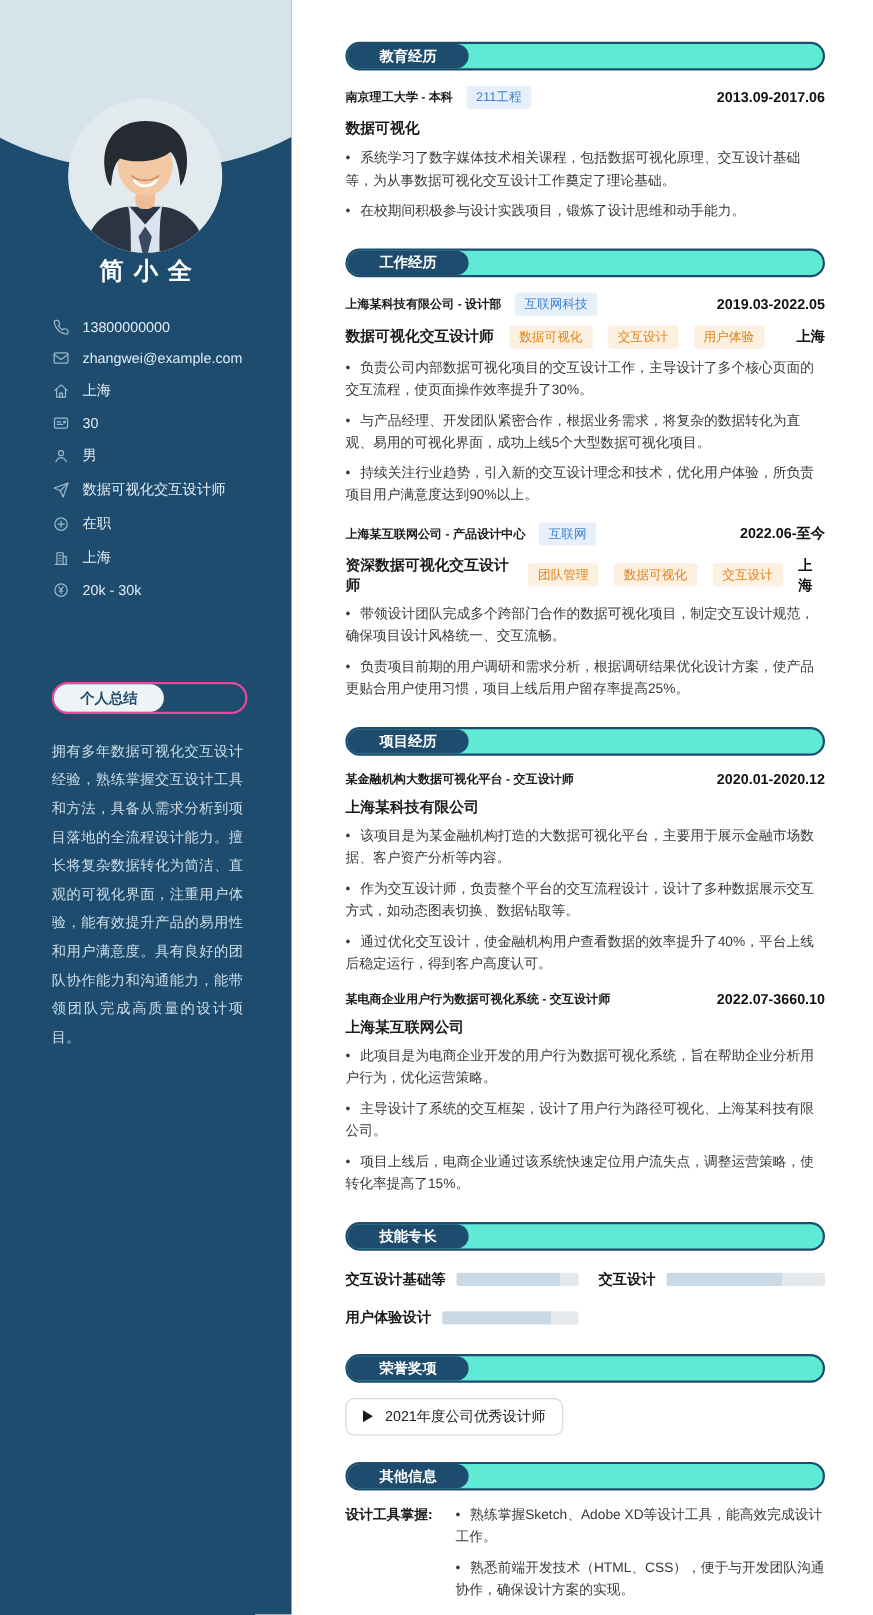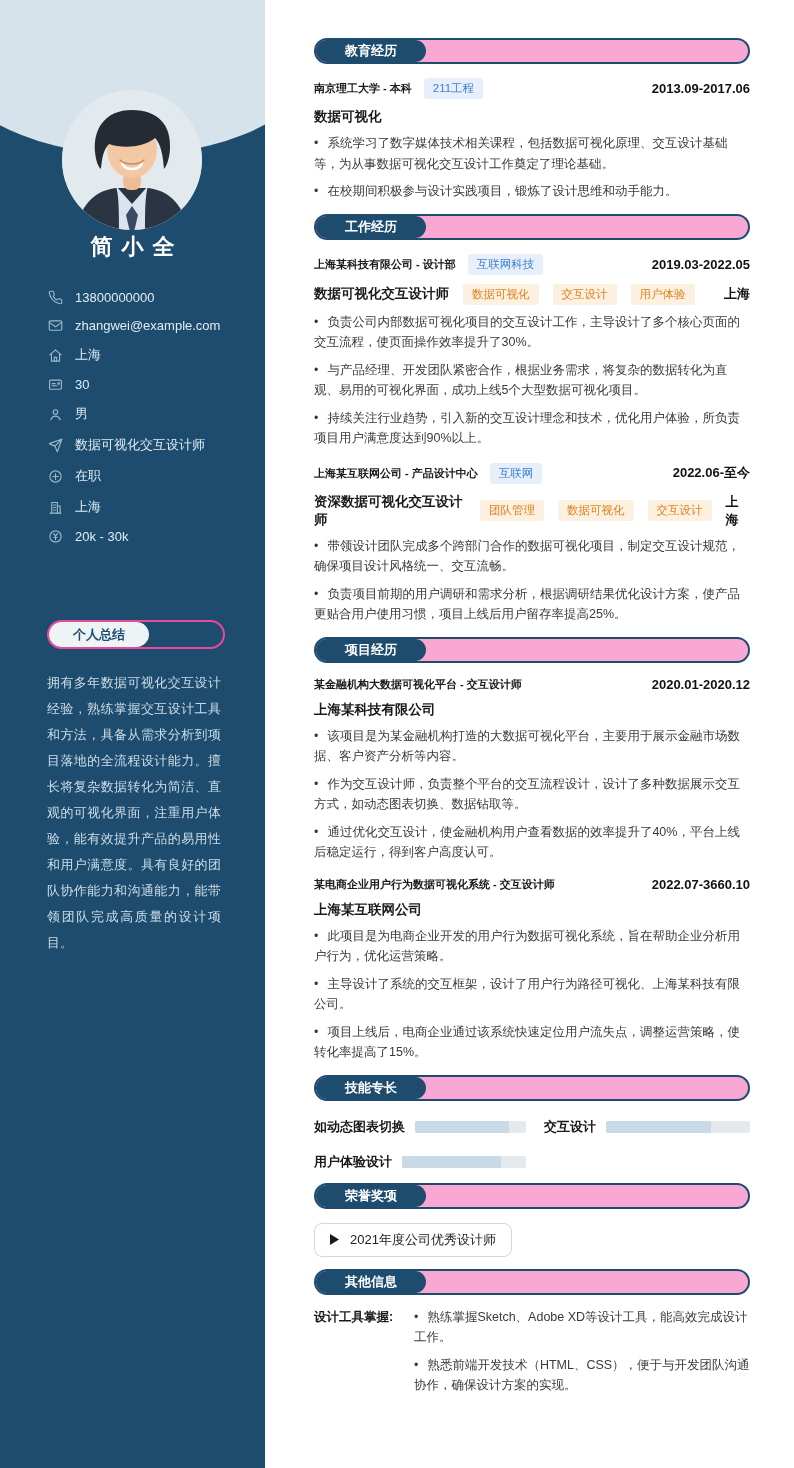--- a/index.html
+++ b/index.html
@@ -30,23 +30,23 @@
   .contacts li{display:flex;align-items:center;gap:12px;margin-bottom:13px;font-size:13px;color:#e2ecf3;}
   .cicon{width:15px;height:15px;flex-shrink:0;stroke:#9db8ca;fill:none;stroke-width:1.8;stroke-linecap:round;stroke-linejoin:round;}
 
   .summary-wrap{margin-top:76px;padding:0 44px 0 47px;}
   .side-pill{display:flex;align-items:stretch;height:29px;border:2px solid #ec4899;border-radius:15px;width:178px;}
   .side-pill-cap{background:#eef3f6;color:var(--navy,#1d4c6e);border-radius:13px;font-size:13px;font-weight:700;display:flex;align-items:center;justify-content:center;padding:0 24px;}
   .summary-text{margin-top:21px;font-size:13px;line-height:26px;color:#cddde8;text-align:justify;}
 
   
   .main{flex:1;padding:38px 44px 0 49px;}
-  .section{margin-top:12px;}
+  .section{margin-top:24px;}
   .section:first-child{margin-top:0;}
-  .pill{display:flex;align-items:stretch;height:26px;border:2px solid var(--navy,#1d4c6e);border-radius:14px;background:#f9a8d4;}
+  .pill{display:flex;align-items:stretch;height:26px;border:2px solid var(--navy,#1d4c6e);border-radius:14px;background:#5eead4;}
   .pill-cap{background:var(--navy,#1d4c6e);color:#fff;border-radius:12px;font-size:13px;font-weight:700;display:flex;align-items:center;justify-content:center;min-width:110px;padding:0 14px;}
 
   .entry-head{display:flex;align-items:center;gap:12px;margin-top:14px;}
   .etitle{font-size:11px;font-weight:700;color:#1a1a1a;}
   .edate{margin-left:auto;font-size:13px;font-weight:700;color:#111;white-space:nowrap;}
   .role-row{display:flex;align-items:center;gap:14px;margin-top:9px;}
   .rtitle{font-size:13.5px;font-weight:700;color:#1a1a1a;}
   .rloc{margin-left:auto;font-size:13px;font-weight:700;color:#111;}
   .esub{margin-top:9px;font-size:13.5px;font-weight:700;color:#1a1a1a;}
 
@@ -261,21 +261,21 @@
         <p class="bullet">项目上线后，电商企业通过该系统快速定位用户流失点，调整运营策略，使转化率提高了15%。</p>
       </div>
     </section>
 
     <section class="section">
       <div class="pill">
         <span class="pill-cap">技能专长</span>
       </div>
       <div class="skills-grid">
         <div class="skill">
-          <span class="slabel">如动态图表切换</span>
+          <span class="slabel">交互设计基础等</span>
           <div class="sbar">
               <div class="sfill" style="width: 85%;"></div>
             </div>
         </div>
         <div class="skill">
           <span class="slabel">交互设计</span>
           <div class="sbar">
               <div class="sfill" style="width: 73%;"></div>
             </div>
         </div>

